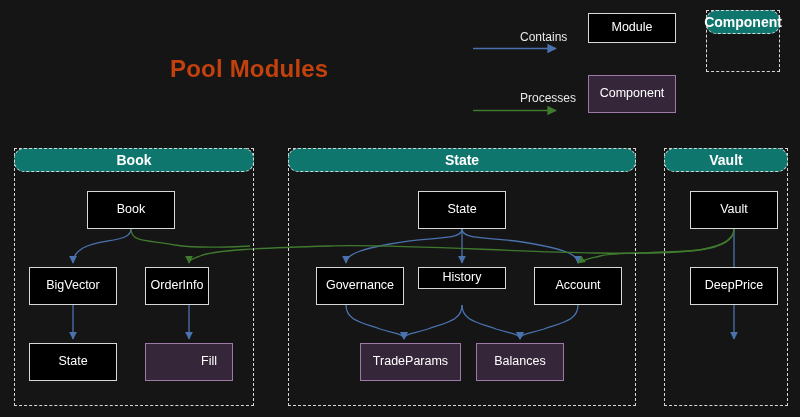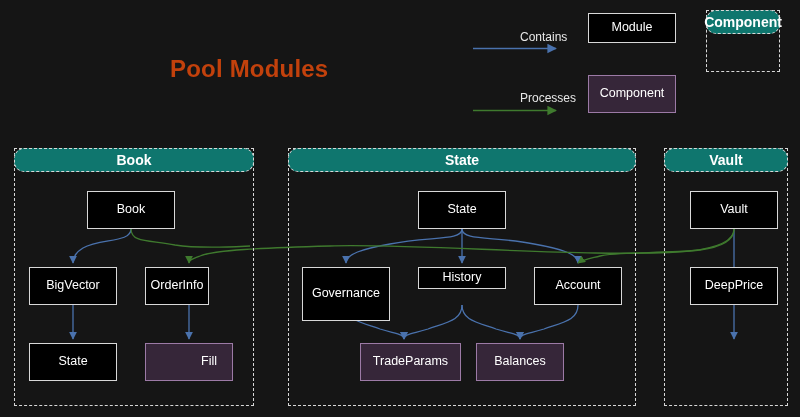--- a/index.html
+++ b/index.html
@@ -150,21 +150,21 @@
   <div class="group" style="left:664px; top:148px; width:124px; height:258px;"></div>
   <div class="group-header" style="left:664px; top:148px; width:124px; height:24px;">Vault</div>
 
   <div class="node" style="left:87px; top:191px; width:88px; height:38px;">Book</div>
   <div class="node" style="left:29px; top:267px; width:88px; height:38px;">BigVector</div>
   <div class="node" style="left:145px; top:267px; width:64px; height:38px;">OrderInfo</div>
   <div class="node" style="left:29px; top:343px; width:88px; height:38px;">State</div>
   <div class="node primitive" style="left:145px; top:343px; width:88px; height:38px;padding-left:40px;">Fill</div>
 
   <div class="node" style="left:418px; top:191px; width:88px; height:38px;">State</div>
-  <div class="node" style="left:302px; top:267px; width:88px; height:54px;">Governance</div>
+  <div class="node" style="left:316px; top:267px; width:88px; height:38px;">Governance</div>
   <div class="node" style="left:418px; top:267px; width:88px; height:22px;">History</div>
   <div class="node" style="left:534px; top:267px; width:88px; height:38px;">Account</div>
   <div class="node primitive" style="left:360px; top:343px; width:101px; height:38px;">TradeParams</div>
   <div class="node primitive" style="left:476px; top:343px; width:88px; height:38px;">Balances</div>
 
   <div class="node" style="left:690px; top:191px; width:88px; height:38px;">Vault</div>
   <div class="node" style="left:690px; top:267px; width:88px; height:38px;">DeepPrice</div>
 
 </div>
 

